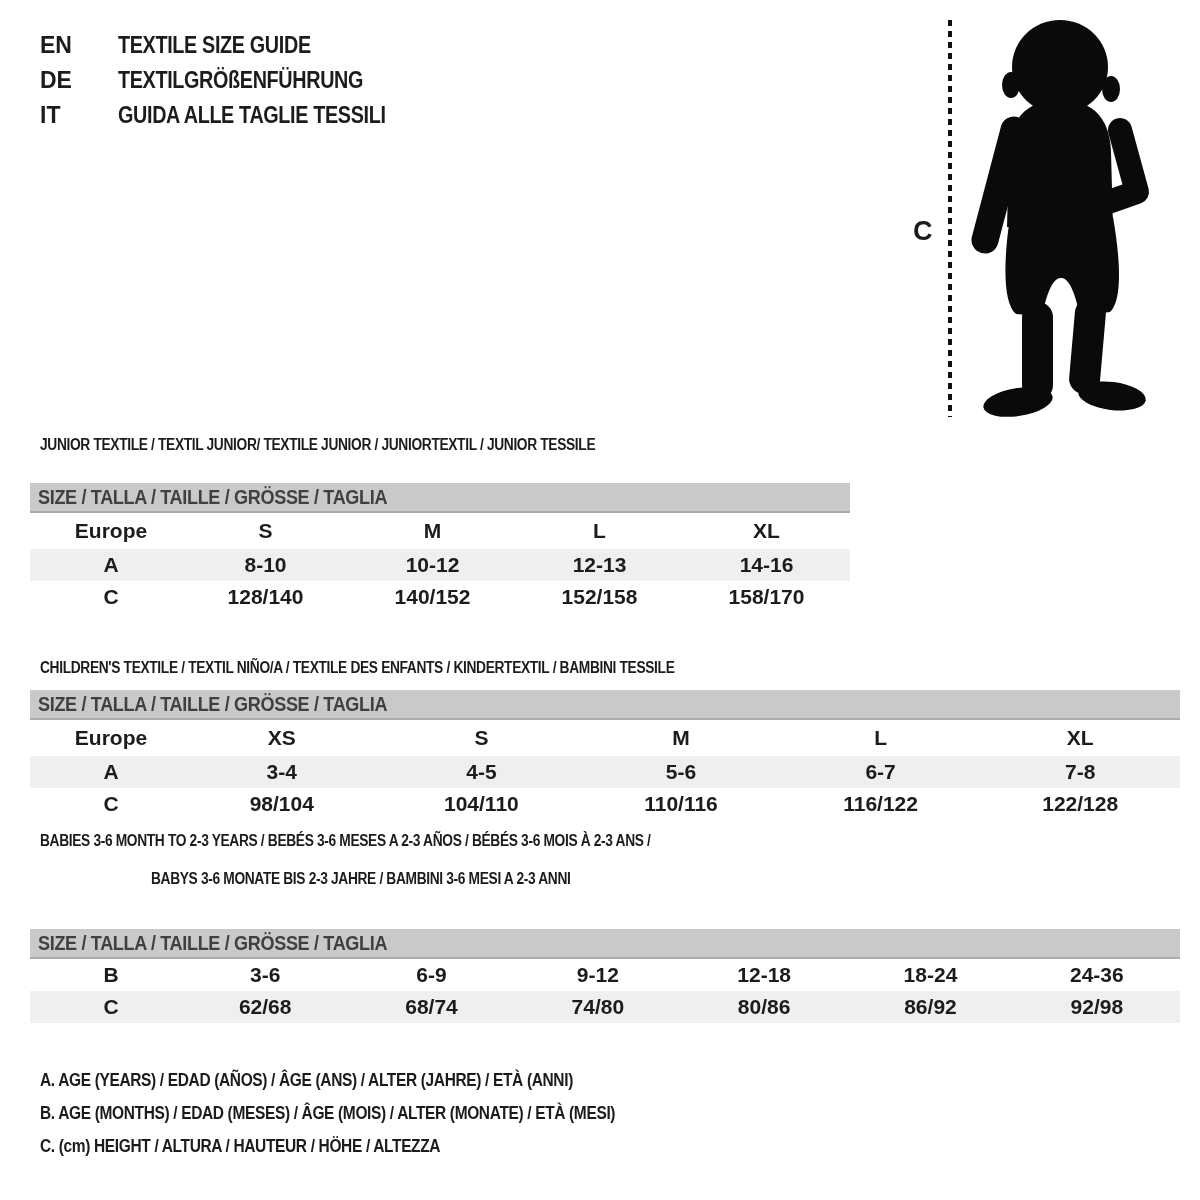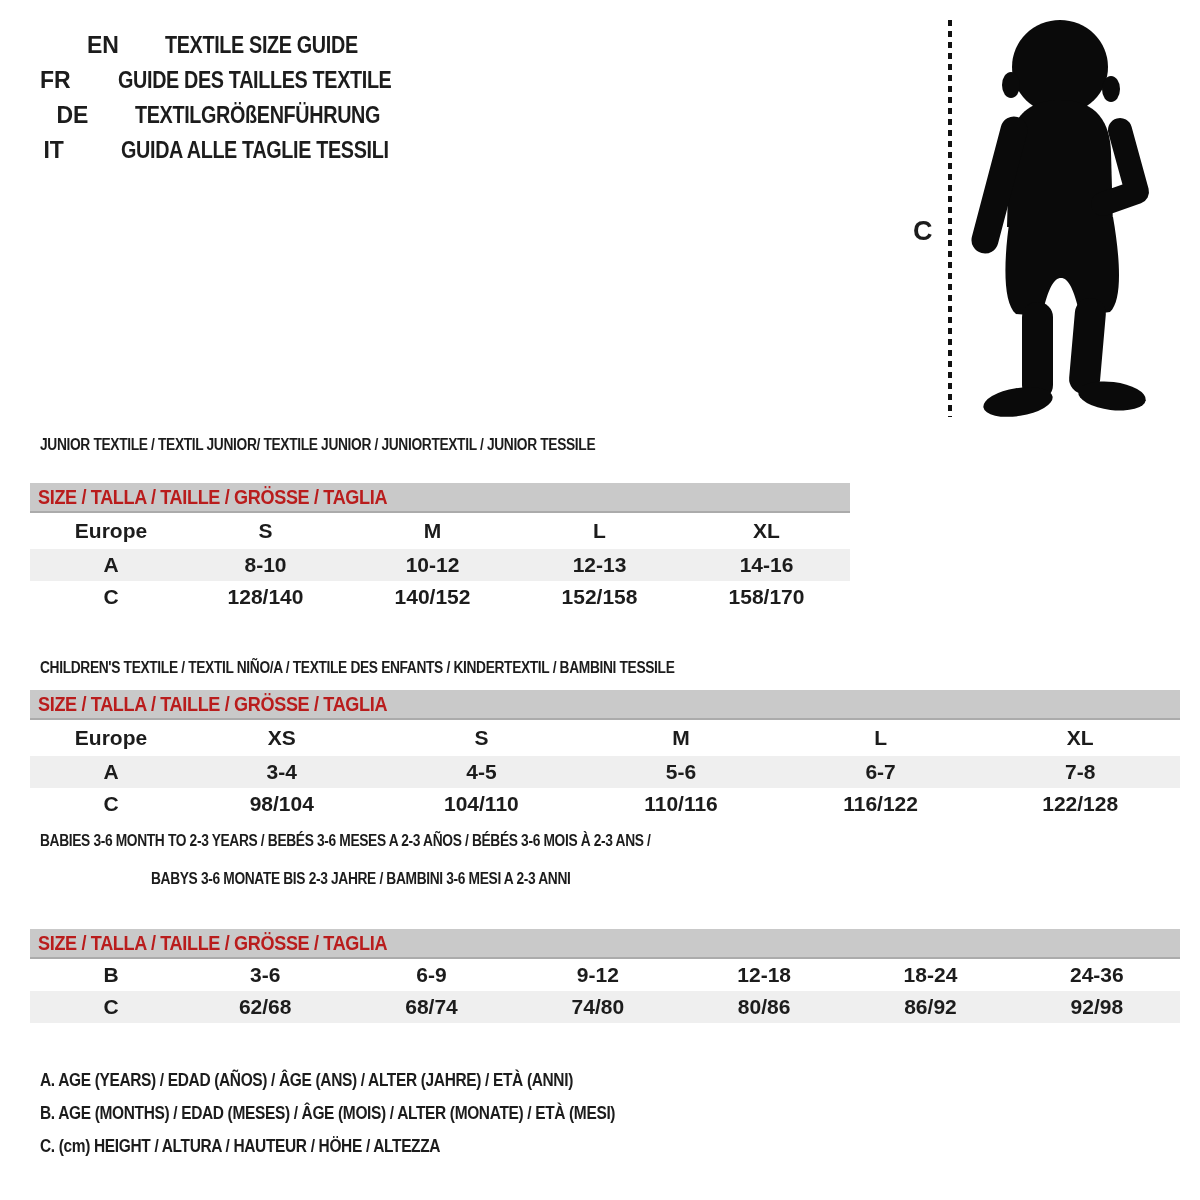--- a/index.html
+++ b/index.html
@@ -5,62 +5,58 @@
   html,body{margin:0;padding:0;}
   body{
     width:1200px;height:1200px;position:relative;background:#ffffff;
     font-family:"Liberation Sans",sans-serif;font-weight:bold;color:#1c1c1c;
     overflow:hidden;
   }
   .condensed{transform:scaleX(0.86);transform-origin:left center;white-space:nowrap;letter-spacing:-0.4px;display:inline-block;}
 
   
   .lang-block{position:absolute;left:40px;top:28px;}
-  .lang-row{display:flex;height:35px;align-items:center;font-size:23px;justify-content:center;}
+  .lang-row{display:flex;height:35px;align-items:center;font-size:23px;}
   .lang-code{width:78px;flex:0 0 78px;}
 
   
   .figure-svg{position:absolute;left:905px;top:10px;width:295px;height:415px;}
   .measure-label{position:absolute;left:913px;top:216px;font-size:27px;}
 
   
   .section-title{position:absolute;left:40px;font-size:16px;line-height:26px;}
   .title-junior{top:432px;}
   .title-children{top:655px;}
   .title-babies{top:822px;line-height:38px;text-align:center;}
 
   
   table.size-table{position:absolute;left:30px;border-collapse:collapse;table-layout:fixed;}
   table.t-junior{top:483px;width:820px;}
   table.t-children{top:690px;width:1150px;}
   table.t-babies{top:929px;width:1150px;}
   th.bar{
     background:#c9c9c9;border-bottom:2px solid #ababab;
-    text-align:left;font-size:21px;height:28px;padding:0 0 0 8px;font-weight:bold;color:#b91c1c;
+    text-align:left;font-size:21px;height:28px;padding:0 0 0 8px;font-weight:bold;color:#404040;
   }
   td{font-size:21px;text-align:center;height:32px;padding:0;font-weight:bold;}
   tr.r-europe td{height:36px;}
   td.rowlabel{text-align:center;padding-left:10px;}
   tr.striped td{background:#efefef;}
   col.labelcol{width:152px;}
 
   
   .legend-block{position:absolute;left:40px;top:1064px;font-size:18px;line-height:33px;}
 </style>
 </head>
 <body>
 
 <div class="lang-block">
   <div class="lang-row">
     <span class="lang-code">EN</span>
     <span class="condensed">TEXTILE SIZE GUIDE</span>
-  </div>
-  <div class="lang-row">
-    <span class="lang-code">FR</span>
-    <span class="condensed">GUIDE DES TAILLES TEXTILE</span>
   </div>
   <div class="lang-row">
     <span class="lang-code">DE</span>
     <span class="condensed">TEXTILGRÖßENFÜHRUNG</span>
   </div>
   <div class="lang-row">
     <span class="lang-code">IT</span>
     <span class="condensed">GUIDA ALLE TAGLIE TESSILI</span>
   </div>
 </div>

